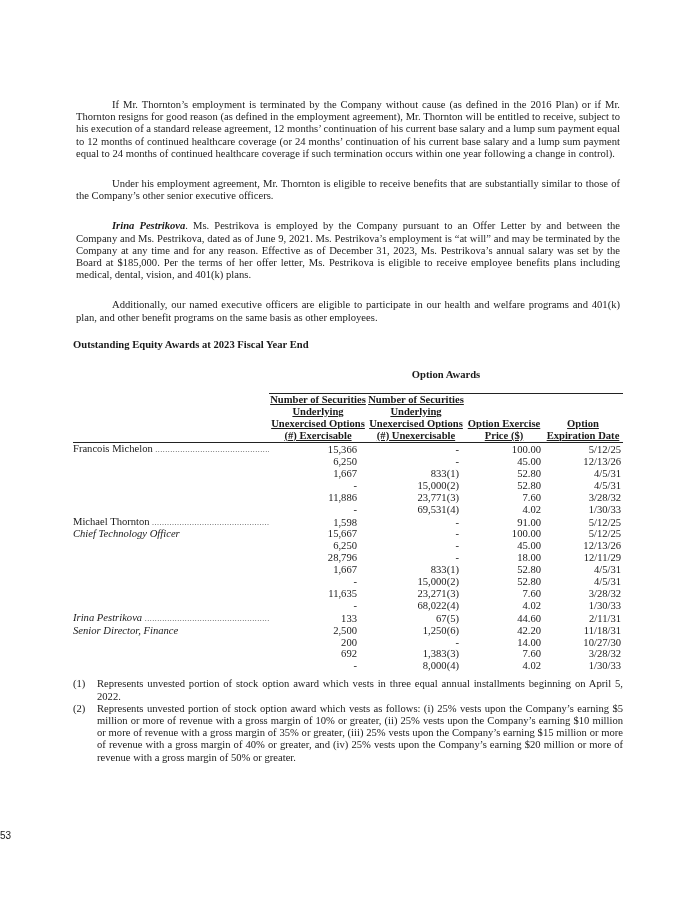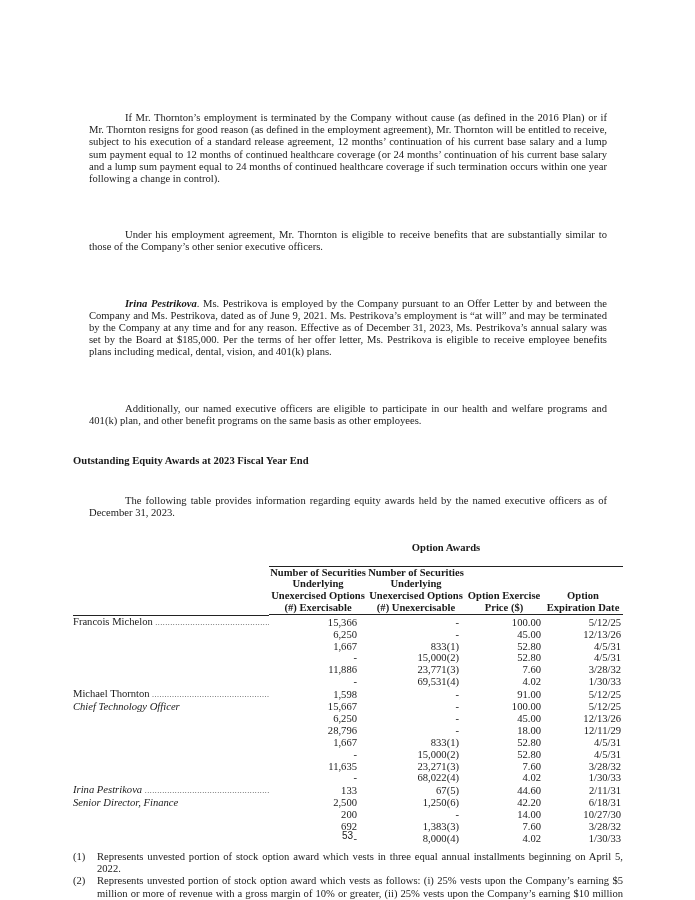--- a/index.html
+++ b/index.html
@@ -2,55 +2,54 @@
 <html><head>
 <meta charset="utf-8">
 <style>
   html, body { margin: 0; padding: 0; background: #ffffff; }
   body {
     width: 695px; height: 900px; position: relative; overflow: hidden;
     font-family: "Liberation Serif", "DejaVu Serif", serif;
     color: #1a1a1a; font-size: 10.6px; line-height: 12.2px;
   }
   .page { position: absolute; left: 73px; top: 96px; width: 550px; }
-  p { margin: 16px; text-align: justify; }
+  p { margin: 3px; text-align: justify; }
   .indent { text-indent: 36px; }
   .gap { height: 12px; }
   .bi { font-weight: bold; font-style: italic; }
   .heading { font-weight: bold; margin: 0; }
   table { border-collapse: collapse; width: 550px; table-layout: fixed; font-size: 10.6px; }
   td, th { padding: 0; line-height: 11.9px; vertical-align: bottom; }
   th { font-weight: bold; text-align: center; }
   .grp th { border-bottom: 1.5px solid #222; padding-bottom: 12px; }
-  .colh th.u span { display: block; border-bottom: 1.5px solid #222; margin: 0 0; }
+  .colh th.u span { display: block; border-bottom: 1.5px solid #222; margin: 0 0; text-decoration: underline; }
   .num { text-align: right; padding-right: 0; }
   .name { white-space: nowrap; overflow: hidden; }
   .name .dots { letter-spacing: 0.5px; font-size: 8px; color: #333; }
   .it { font-style: italic; }
   .lead-line { border-bottom: 1.5px solid #222; }
   .fn { display: flex; margin: 0; }
   .fn .m { width: 24px; flex: none; }
   .fn .t { flex: 1; text-align: justify; }
-  .pageno { position: absolute; left: 0; width: 695px; top: 830px; text-align: center; font-family: "Liberation Sans", sans-serif; font-size: 10px; }
+  .pageno { position: absolute; left: 0; width: 695px; top: 830px; font-family: "Liberation Sans", sans-serif; font-size: 10px; }
 </style>
 </head>
 <body>
 
 <div class="page">
   <p class="indent">If Mr. Thornton’s employment is terminated by the Company without cause (as defined in the 2016 Plan) or if Mr. Thornton resigns for good reason (as defined in the employment agreement), Mr. Thornton will be entitled to receive, subject to his execution of a standard release agreement, 12 months’ continuation of his current base salary and a lump sum payment equal to 12 months of continued healthcare coverage (or 24 months’ continuation of his current base salary and a lump sum payment equal to 24 months of continued healthcare coverage if such termination occurs within one year following a change in control).</p>
   <div class="gap"></div>
   <p class="indent">Under his employment agreement, Mr. Thornton is eligible to receive benefits that are substantially similar to those of the Company’s other senior executive officers.</p>
   <div class="gap"></div>
   <p class="indent"><span class="bi">Irina Pestrikova</span><span>. Ms. Pestrikova is employed by the Company pursuant to an Offer Letter by and between the Company and Ms. Pestrikova, dated as of June 9, 2021. Ms. Pestrikova’s employment is “at will” and may be terminated by the Company at any time and for any reason. Effective as of December 31, 2023, Ms. Pestrikova’s annual salary was set by the Board at $185,000. Per the terms of her offer letter, Ms. Pestrikova is eligible to receive employee benefits plans including medical, dental, vision, and 401(k) plans.</span></p>
   <div class="gap"></div>
   <p class="indent">Additionally, our named executive officers are eligible to participate in our health and welfare programs and 401(k) plan, and other benefit programs on the same basis as other employees.</p>
   <div class="gap"></div>
   <p class="heading">Outstanding Equity Awards at 2023 Fiscal Year End</p>
   <div class="gap"></div>
-  <p class="indent">The following table provides information regarding equity awards held by the named executive officers as of December 31, 2023.</p>
   <div style="height:6px"></div>
 
   <table>
     <colgroup>
       <col style="width:196px">
         <col style="width:98px">
         <col style="width:98px">
         <col style="width:78px">
         <col style="width:80px">
     </colgroup>
@@ -179,21 +178,21 @@
           <td class="num" style="padding-right:10px">133</td>
           <td class="num" style="padding-right:6px">67(5)</td>
           <td class="num" style="padding-right:2px">44.60</td>
           <td class="num" style="padding-right:2px">2/11/31</td>
         </tr>
         <tr>
           <td class="name"><span class="it">Senior Director, Finance</span></td>
           <td class="num" style="padding-right:10px">2,500</td>
           <td class="num" style="padding-right:6px">1,250(6)</td>
           <td class="num" style="padding-right:2px">42.20</td>
-          <td class="num" style="padding-right:2px">6/18/31</td>
+          <td class="num" style="padding-right:2px">11/18/31</td>
         </tr>
         <tr>
           <td class="name"><span></span></td>
           <td class="num" style="padding-right:10px">200</td>
           <td class="num" style="padding-right:6px;text-align:right">-</td>
           <td class="num" style="padding-right:2px">14.00</td>
           <td class="num" style="padding-right:2px">10/27/30</td>
         </tr>
         <tr>
           <td class="name"><span></span></td>

